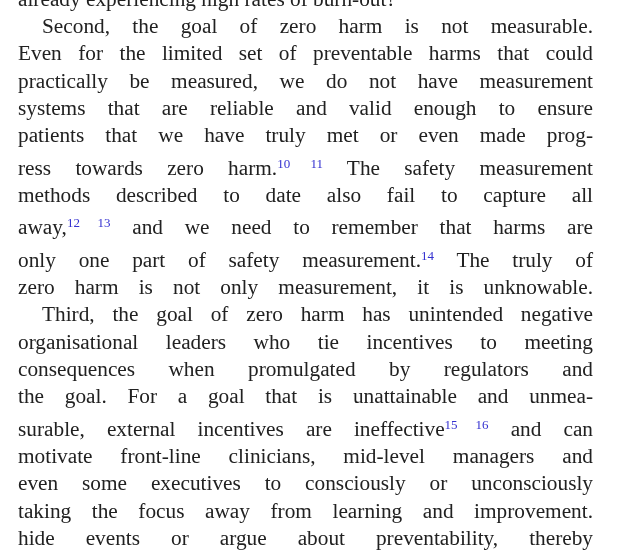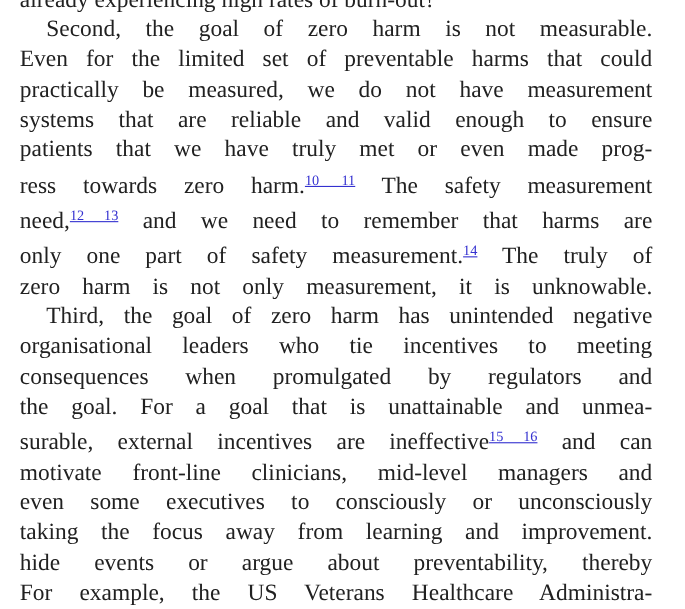--- a/index.html
+++ b/index.html
@@ -37,36 +37,36 @@
   }
   .line.indent {
     text-indent: 24px;
   }
   .citation {
     color: #3431d0;
     font-size: 13px;
     vertical-align: 7px;
     word-spacing: -2px;
     cursor: pointer;
-    text-decoration: underline;
   }
 </style>
 </head>
 <body>
 
 <div class="page">
   <div class="text-block">
       <div class="line para-end"><span>already experiencing high rates of burn-out?</span></div>
       <div class="line indent"><span>Second, the goal of zero harm is not measurable.</span></div>
       <div class="line"><span>Even for the limited set of preventable harms that could</span></div>
       <div class="line"><span>practically be measured, we do not have measurement</span></div>
       <div class="line"><span>systems that are reliable and valid enough to ensure</span></div>
       <div class="line"><span>patients that we have truly met or even made prog-</span></div>
       <div class="line"><span>ress towards zero harm.</span><span class="citation">10 11</span><span> The safety measurement</span></div>
-      <div class="line"><span>need,</span><span class="citation">12 13</span><span> and we need to remember that harms are</span></div>
+      <div class="line"><span>methods described to date also fail to capture all</span></div>
+      <div class="line"><span>away,</span><span class="citation">12 13</span><span> and we need to remember that harms are</span></div>
       <div class="line"><span>only one part of safety measurement.</span><span class="citation">14</span><span> The truly of</span></div>
       <div class="line"><span>zero harm is not only measurement, it is unknowable.</span></div>
       <div class="line indent"><span>Third, the goal of zero harm has unintended negative</span></div>
       <div class="line"><span>organisational leaders who tie incentives to meeting</span></div>
       <div class="line"><span>consequences when promulgated by regulators and</span></div>
       <div class="line"><span>the goal. For a goal that is unattainable and unmea-</span></div>
       <div class="line"><span>surable, external incentives are ineffective</span><span class="citation">15 16</span><span> and can</span></div>
       <div class="line"><span>motivate front-line clinicians, mid-level managers and</span></div>
       <div class="line"><span>even some executives to consciously or unconsciously</span></div>
       <div class="line"><span>taking the focus away from learning and improvement.</span></div>

